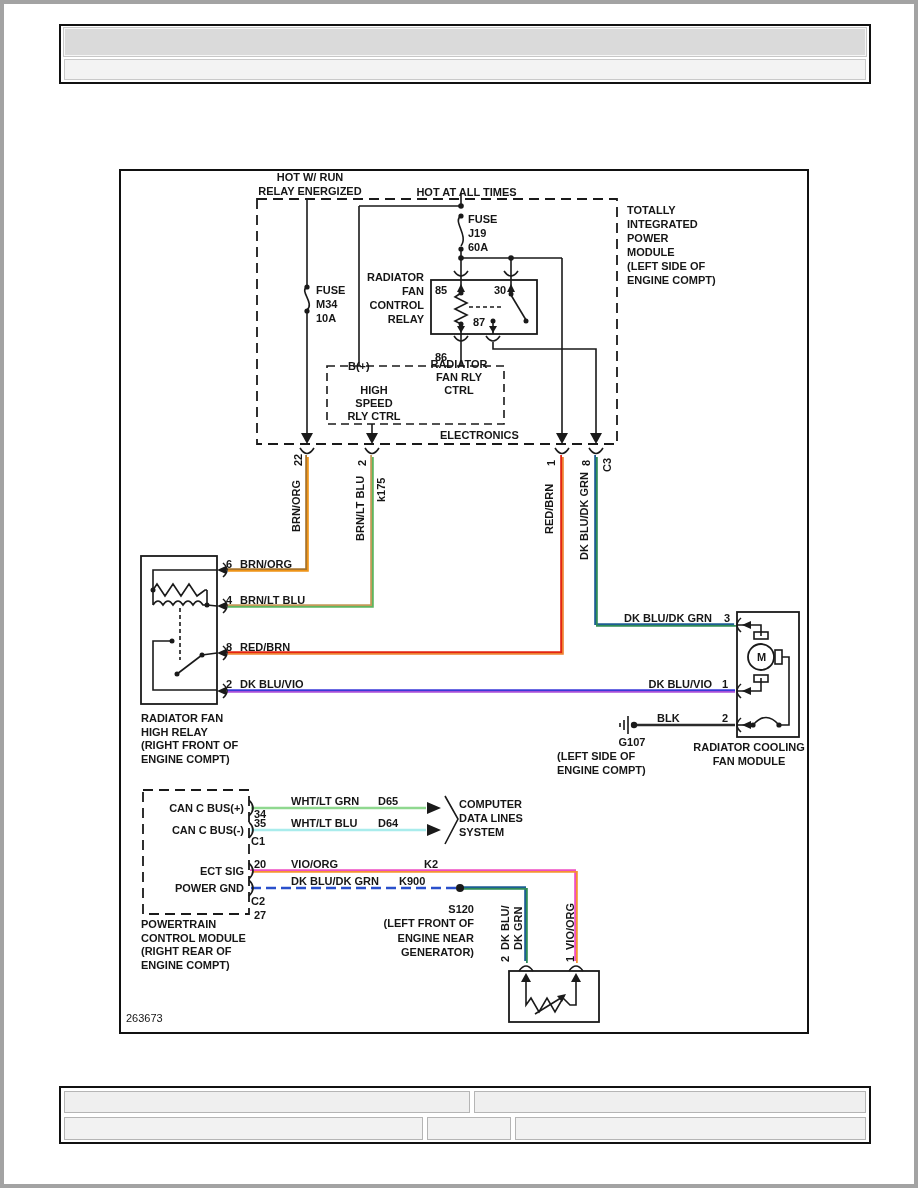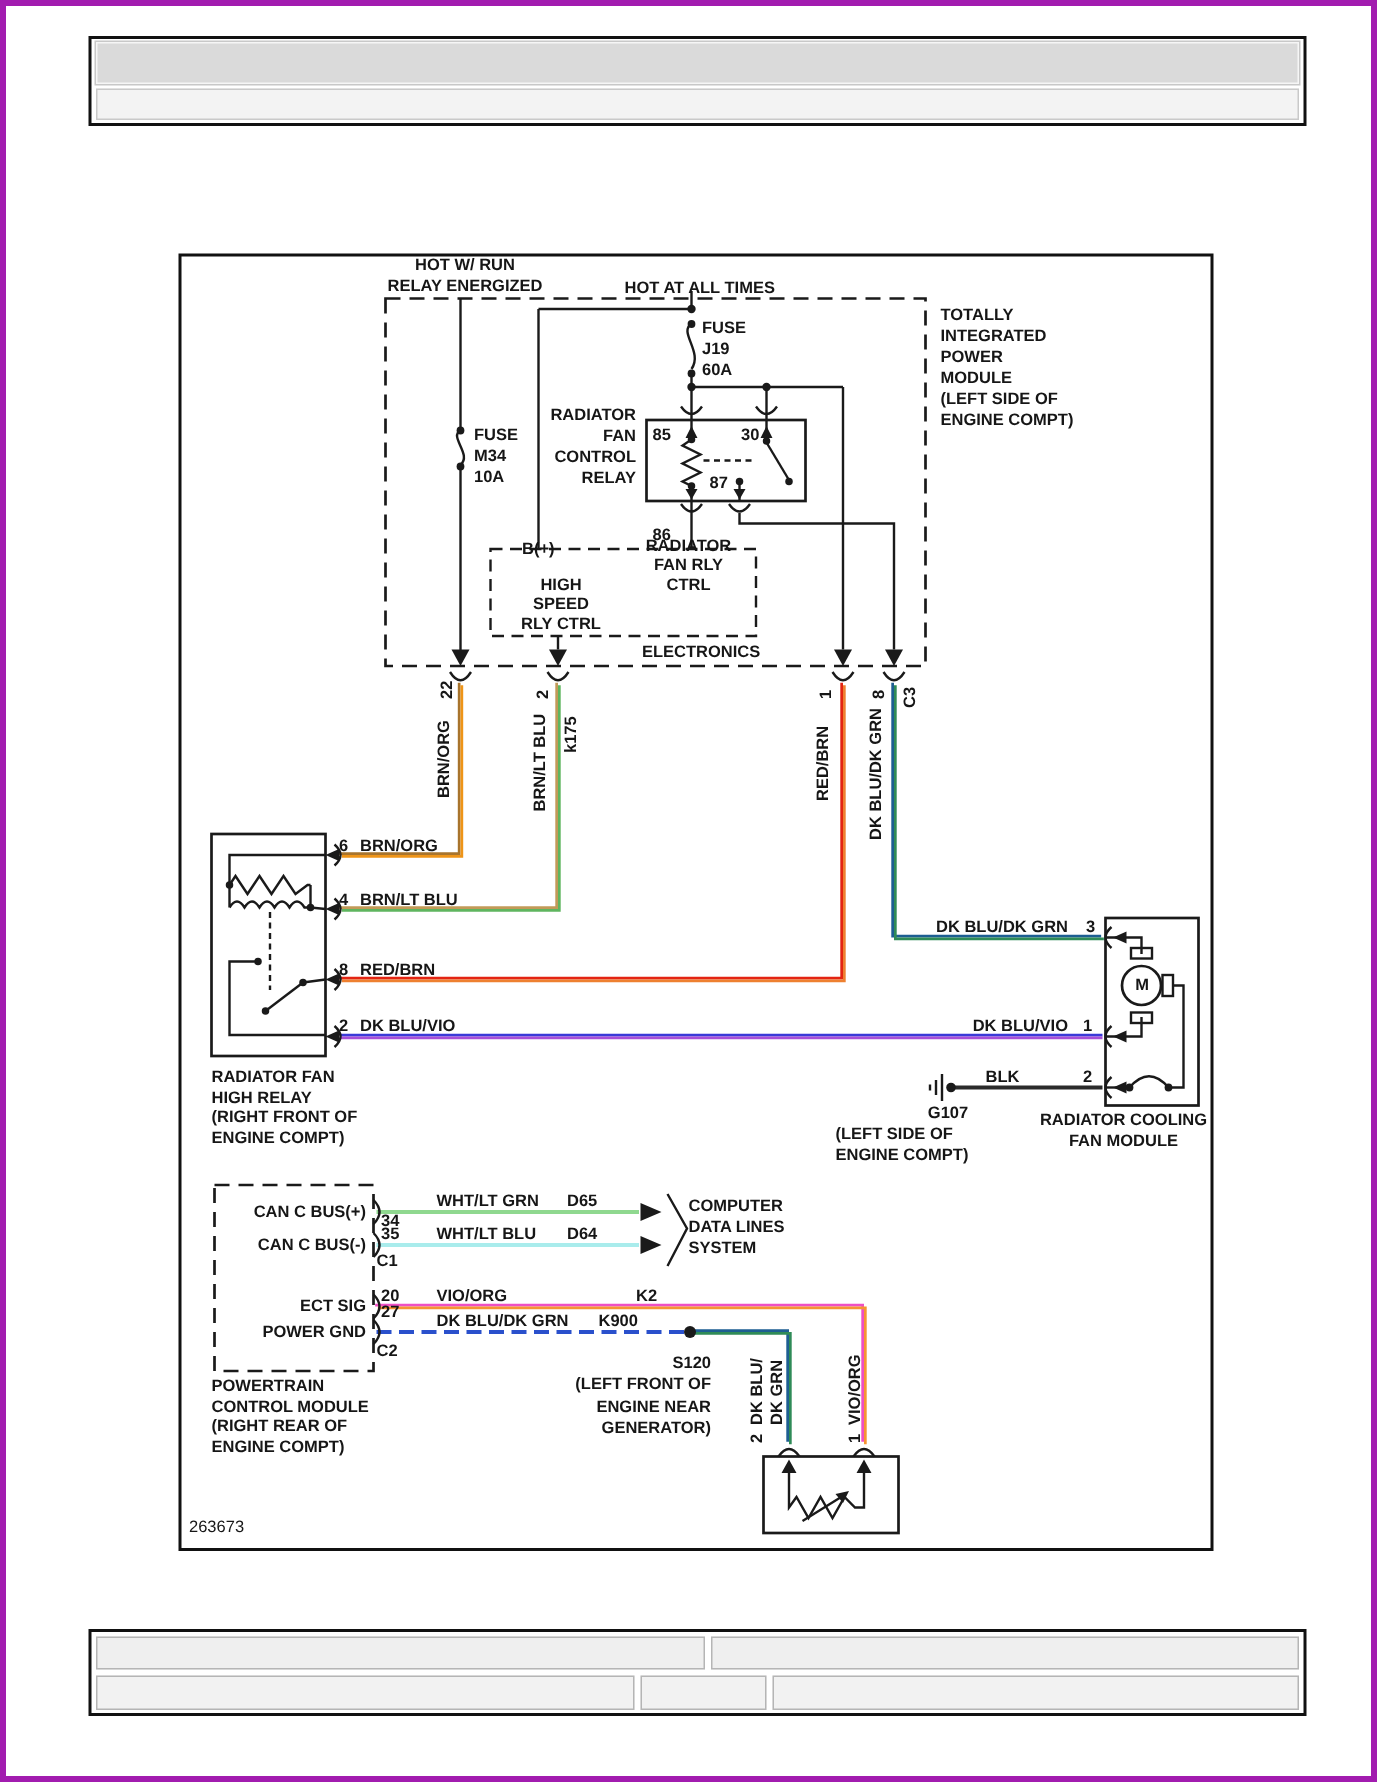--- a/index.html
+++ b/index.html
@@ -1,16 +1,16 @@
 <!DOCTYPE html>
 <html><head>
 <meta charset="utf-8">
 <style>
   html,body{margin:0;padding:0;background:#fff;}
-  #page{position:relative;width:918px;height:1188px;background:#fff;border:4px solid #a21caf;box-sizing:border-box;overflow:hidden;
+  #page{position:relative;width:918px;height:1188px;background:#fff;border:4px solid #a3a3a3;box-sizing:border-box;overflow:hidden;
         font-family:"Liberation Sans",sans-serif;}
   .lbl{position:absolute;font:bold 11px/14px "Liberation Sans",sans-serif;color:#161616;white-space:pre-line;}
   .ctr{text-align:center;}
   .rgt{text-align:right;}
   .vl{position:absolute;font:bold 11px/12px "Liberation Sans",sans-serif;color:#161616;white-space:pre;
       transform:rotate(-90deg);transform-origin:0 100%;}
   .vl2{line-height:13px;white-space:pre-line;}
   svg{position:absolute;left:0;top:0;}
   svg .k{stroke:#1a1a1a;stroke-width:1.6;fill:none;}
   svg .kb{stroke:#1a1a1a;stroke-width:1.8;fill:none;}
@@ -217,21 +217,21 @@
   <div class="lbl" style="left:490px;top:279px;">30</div>
   <div class="lbl" style="left:431px;top:328px;margin-top:18px;">86</div>
   <div class="lbl" style="left:469px;top:311px;">87</div>
   <div class="lbl" style="left:344px;top:355px;">B(+)</div>
   <div class="lbl ctr" style="left:335px;top:380px;width:70px;line-height:13px;">HIGH
 SPEED
 RLY CTRL</div>
   <div class="lbl ctr" style="left:420px;top:354px;width:70px;line-height:13px;">RADIATOR
 FAN RLY
 CTRL</div>
-  <div class="lbl" style="left:424px;top:424px;">ELECTRONICS</div>
+  <div class="lbl" style="left:436px;top:424px;">ELECTRONICS</div>
 
   <div class="vl" style="left:300px;top:450px;">22</div>
   <div class="vl" style="left:298px;top:516px;">BRN/ORG</div>
   <div class="vl" style="left:364px;top:450px;">2</div>
   <div class="vl" style="left:362px;top:525px;">BRN/LT BLU</div>
   <div class="vl" style="left:383px;top:486px;">k175</div>
   <div class="vl" style="left:553px;top:450px;">1</div>
   <div class="vl" style="left:551px;top:518px;">RED/BRN</div>
   <div class="vl" style="left:588px;top:450px;">8</div>
   <div class="vl" style="left:586px;top:544px;">DK BLU/DK GRN</div>
@@ -273,21 +273,21 @@
   <div class="lbl" style="left:374px;top:812px;">D64</div>
   <div class="lbl" style="left:247px;top:830px;">C1</div>
   <div class="lbl" style="left:455px;top:793px;">COMPUTER
 DATA LINES
 SYSTEM</div>
   <div class="lbl rgt" style="left:150px;top:860px;width:90px;">ECT SIG</div>
   <div class="lbl" style="left:250px;top:853px;">20</div>
   <div class="lbl" style="left:287px;top:853px;">VIO/ORG</div>
   <div class="lbl" style="left:420px;top:853px;">K2</div>
   <div class="lbl rgt" style="left:150px;top:877px;width:90px;">POWER GND</div>
-  <div class="lbl" style="left:250px;top:864px;text-align:right;">27</div>
+  <div class="lbl" style="left:250px;top:904px;text-align:right;">27</div>
   <div class="lbl" style="left:287px;top:870px;">DK BLU/DK GRN</div>
   <div class="lbl" style="left:395px;top:870px;">K900</div>
   <div class="lbl" style="left:247px;top:890px;">C2</div>
   <div class="lbl" style="left:137px;top:914px;line-height:13.5px;">POWERTRAIN
 CONTROL MODULE
 (RIGHT REAR OF
 ENGINE COMPT)</div>
 
   <div class="lbl rgt" style="left:372px;top:898px;width:98px;">S120</div>
   <div class="lbl rgt" style="left:372px;top:912px;width:98px;line-height:14.5px;">(LEFT FRONT OF

